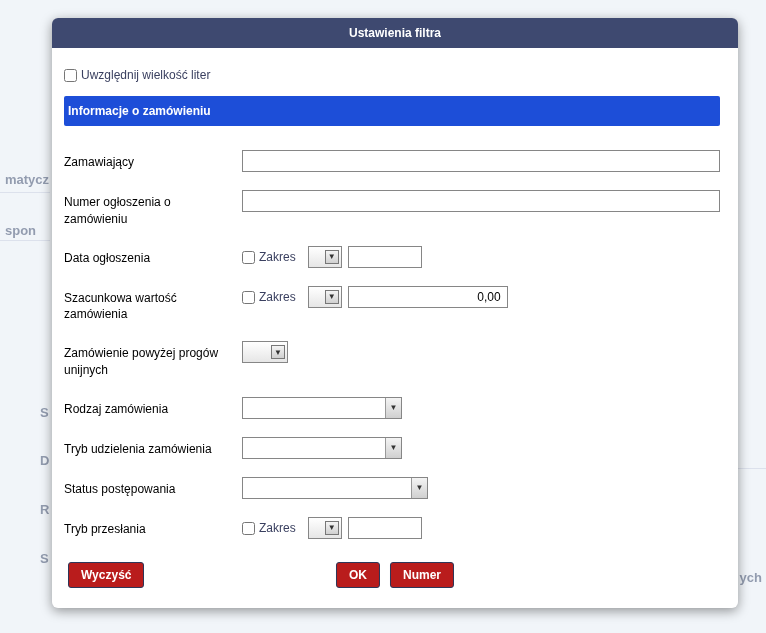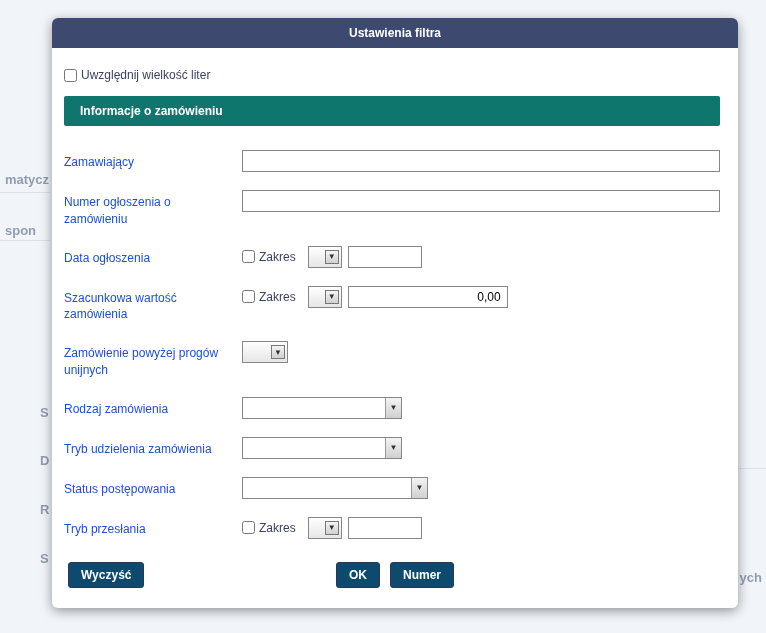--- a/index.html
+++ b/index.html
@@ -67,37 +67,37 @@
   .check-row {
     display: flex;
     align-items: center;
     gap: 4px;
     margin: 6px 0 14px 0;
     color: #3a4060;
   }
   .check-row input[type=checkbox] { width: 13px; height: 13px; }
 
   .section-header {
-    background: #0f766e;
+    background: #1d4ed8;
     color: #fff;
-    padding: 8px 16px;
+    padding: 8px 4px;
     font-weight: bold;
     font-size: 12px;
     border-radius: 2px;
     margin-bottom: 24px;
   }
 
   .form-row {
     display: flex;
     align-items: flex-start;
     margin-bottom: 18px;
   }
   .form-label {
     width: 178px;
-    color: #1d4ed8;
+    color: #000000;
     padding-top: 4px;
     padding-right: 8px;
     line-height: 1.4;
   }
   .form-ctrl {
     flex: 1;
     display: flex;
     align-items: center;
     gap: 6px;
   }
@@ -168,35 +168,35 @@
     align-items: center;
     justify-content: center;
     font-size: 8px;
     color: #333;
   }
   .wide-select {
     width: 186px;
   }
   .zakres {
     display: flex;
-    align-items: flex-start;
+    align-items: flex-end;
     gap: 4px;
     color: #3a4060;
     margin-right: 6px;
   }
   .zakres input[type=checkbox]{ width:13px; height:13px; }
 
   .dialog-footer {
     display: flex;
     align-items: center;
     padding: 10px 4px 16px 4px;
     gap: 8px;
   }
   .btn {
-    background: #0c4a6e;
+    background: #b91c1c;
     color: #fff;
     border: 1px solid #2d3658;
     border-radius: 3px;
     padding: 5px 12px;
     font-size: 12px;
     font-weight: bold;
     cursor: pointer;
   }
   .footer-center {
     display: flex;

